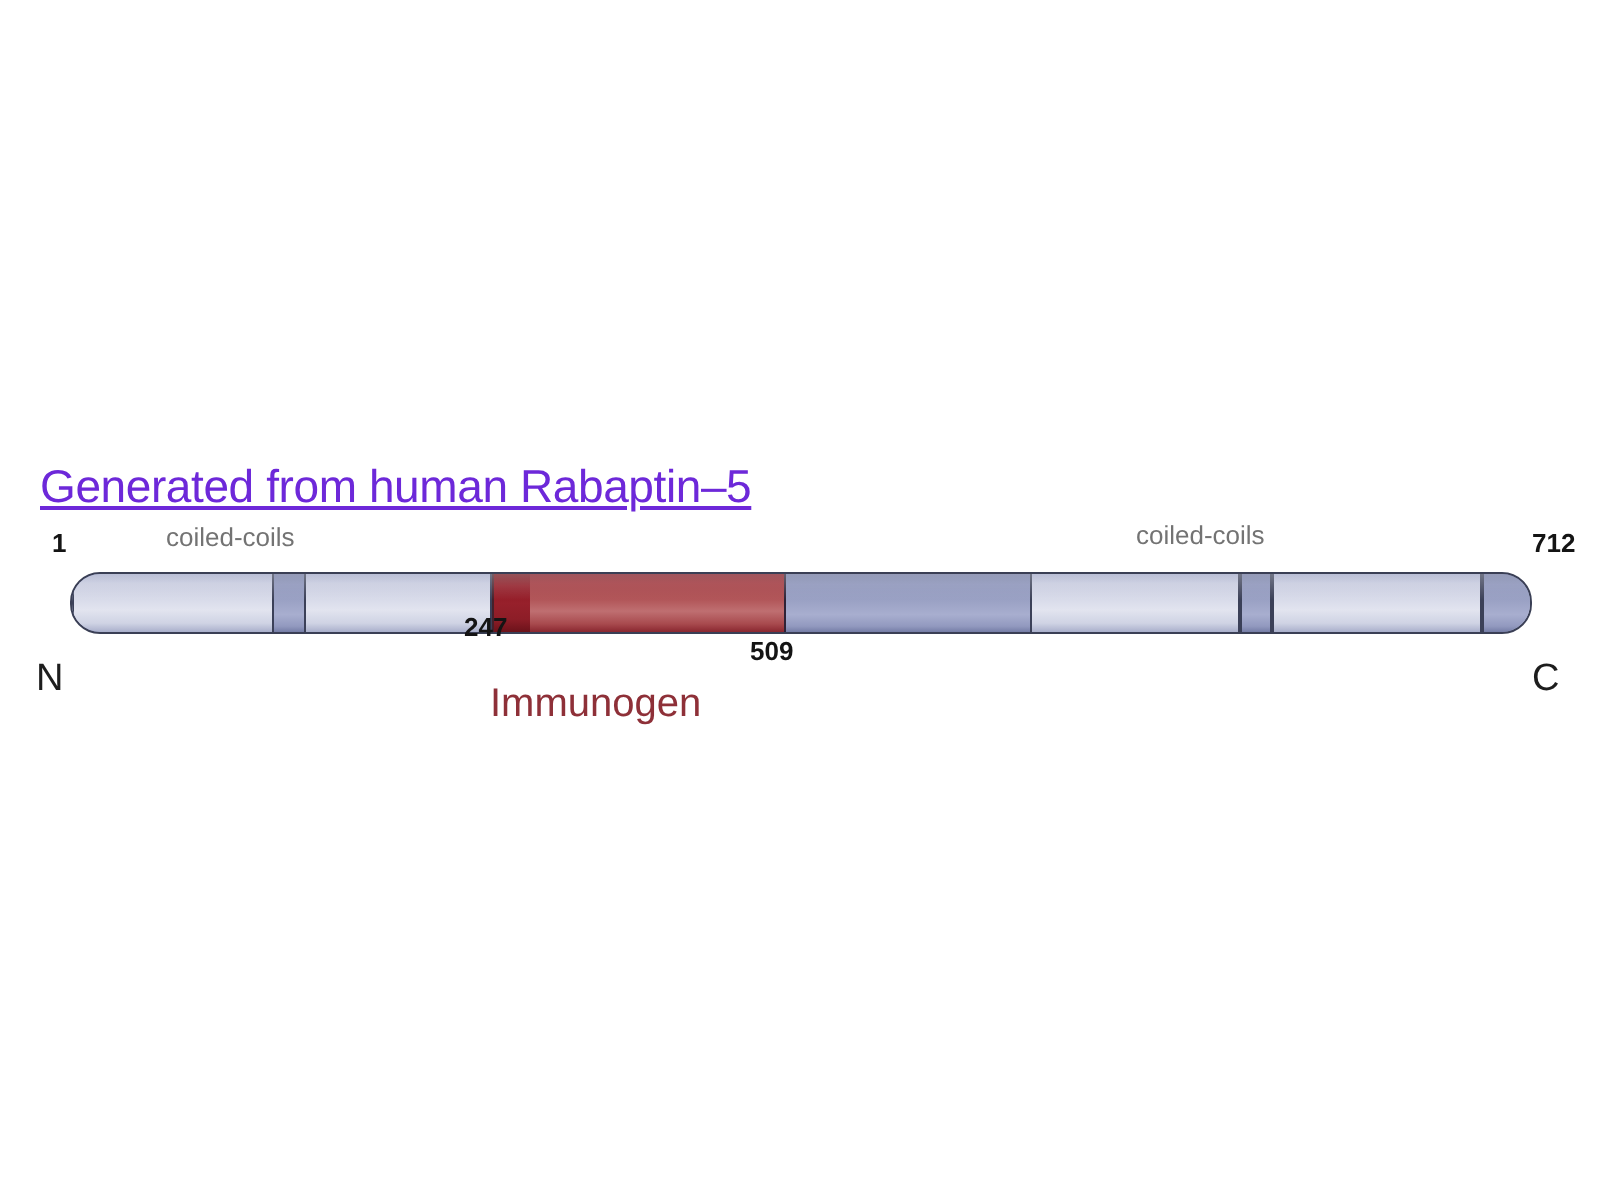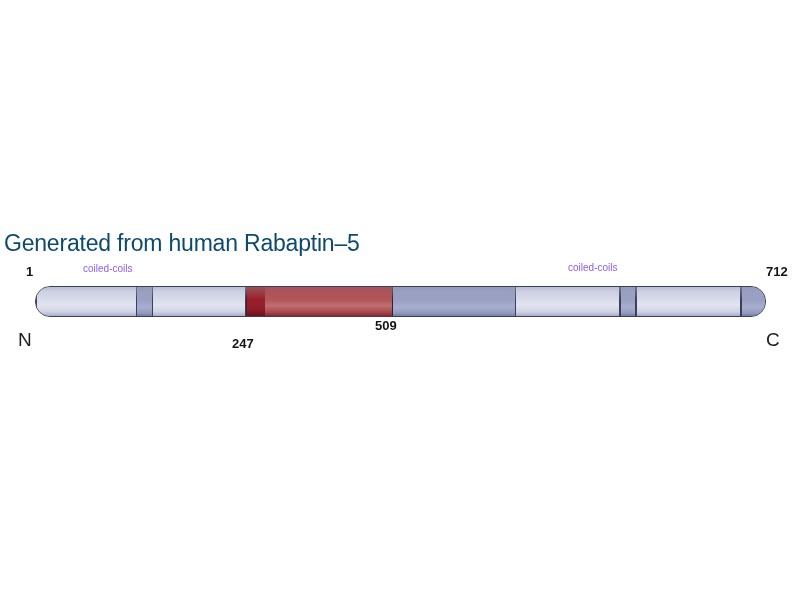--- a/index.html
+++ b/index.html
@@ -19,35 +19,36 @@
     position: absolute;
     left: 0;
     top: 0;
     width: 800px;
     height: 600px;
   }
 
   
   .title {
     position: absolute;
-    left: 4px;
+    left: 20px;
     top: 229px;
     font-size: 23px;
     line-height: 28px;
-    color: #0c4a6e;
+    color: #6d28d9;
     letter-spacing: -0.2px;
     white-space: nowrap;
+    text-decoration: underline;
   }
 
   
   .small-label {
     position: absolute;
-    font-size: 10px;
+    font-size: 13px;
     line-height: 14px;
-    color: #8b5cf6;
+    color: #737373;
     white-space: nowrap;
   }
   .pos-label {
     position: absolute;
     font-size: 13px;
     line-height: 15px;
     color: #141414;
     font-weight: bold;
     white-space: nowrap;
   }
@@ -63,21 +64,21 @@
     font-size: 20px;
     line-height: 23px;
     color: #8e3038;
     white-space: nowrap;
   }
 
   #label-coiled-left  { left: 83px;  top: 262px; }
   #label-coiled-right { left: 568px; top: 261px; }
   #label-start        { left: 26px;  top: 264px; }
   #label-end          { left: 766px; top: 264px; }
-  #label-247          { left: 232px; top: 336px; }
+  #label-247          { left: 232px; top: 306px; }
   #label-417          { left: 375px; top: 318px; }
   #label-n            { left: 18px;  top: 329px; }
   #label-c            { left: 766px; top: 329px; }
   #label-immunogen    { left: 245px; top: 341px; }
 
   
   .bar {
     position: absolute;
     left: 35px;
     top: 286px;
@@ -194,14 +195,15 @@
   </div>
 
   <div class="pos-label" id="label-247">247</div>
 
   <div class="pos-label" id="label-417">509</div>
 
   <div class="terminus" id="label-n">N</div>
 
   <div class="terminus" id="label-c">C</div>
 
+  <div class="immunogen" id="label-immunogen">Immunogen</div>
 
 </div>
 
 </body></html>

